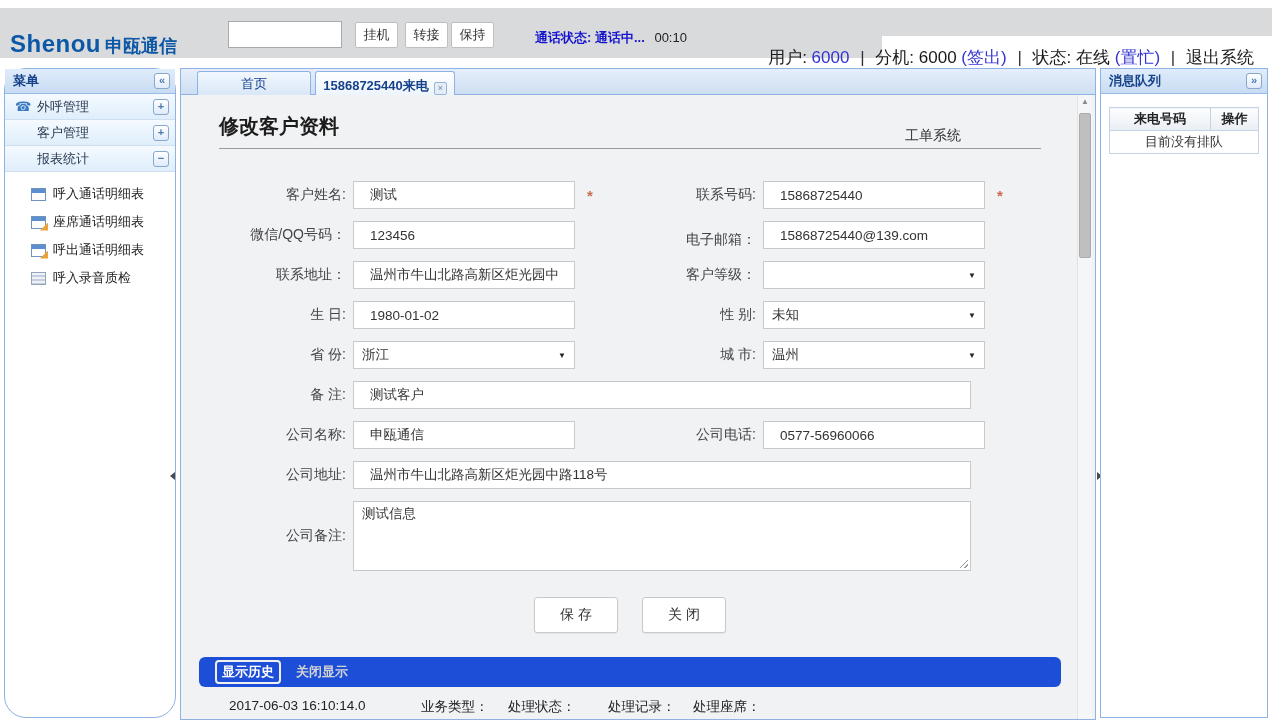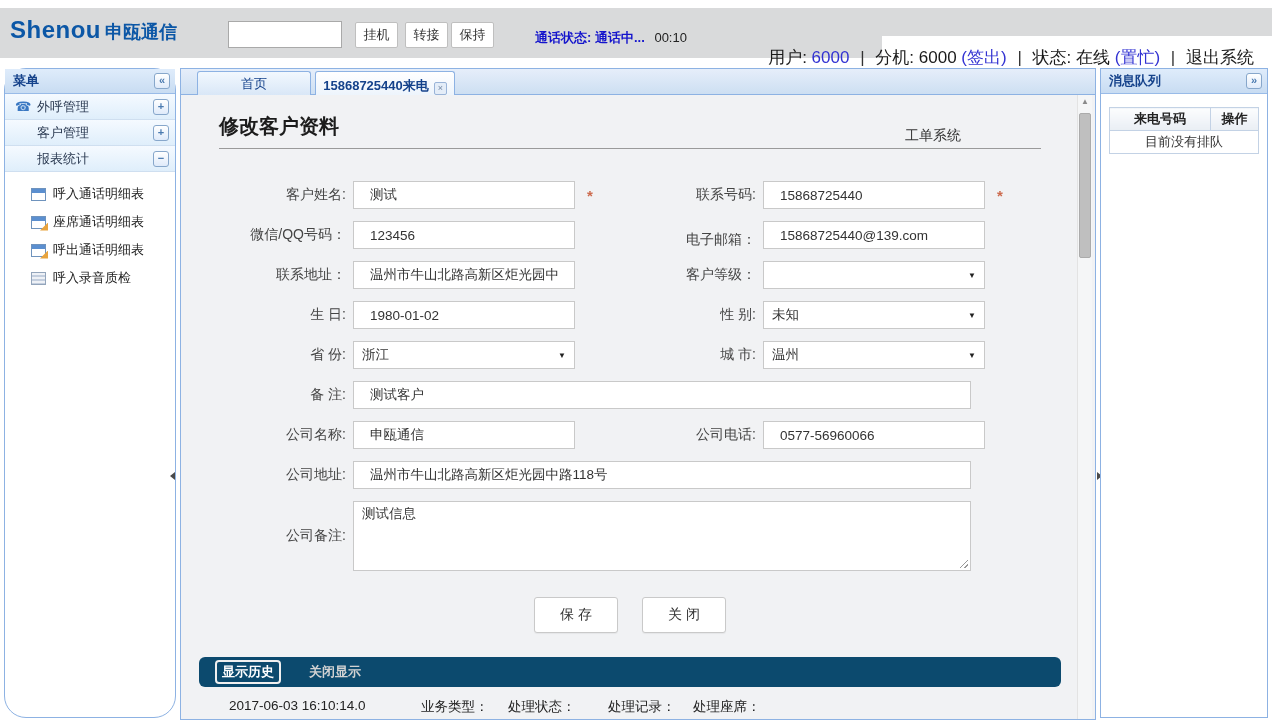--- a/index.html
+++ b/index.html
@@ -2,21 +2,21 @@
 <html><head>
 <meta charset="utf-8">
 <style>
   * { margin:0; padding:0; box-sizing:border-box; }
   body { background:#fff; font-family:"Liberation Sans","DejaVu Sans",sans-serif; }
   #app { position:relative; width:1272px; height:720px; overflow:hidden; background:#fff; }
 
   
   .gray-full { position:absolute; left:0; top:8px; width:1272px; height:28px; background:#d9dadb; }
   .gray-left { position:absolute; left:0; top:8px; width:882px; height:50px; background:#d9dadb; }
-  .logo { position:absolute; left:10px; top:16px; color:#0c57a6; font-weight:bold; white-space:nowrap; }
+  .logo { position:absolute; left:10px; top:30px; color:#0c57a6; font-weight:bold; white-space:nowrap; }
   .logo-en { font-size:24px; letter-spacing:0.5px; }
   .logo-cn { font-size:18px; margin-left:4px; }
   .dial-input { position:absolute; left:228px; top:21px; width:114px; height:27px; border:1px solid #a9a9a9; background:#fff; padding:0 6px; font-size:13px; font-family:inherit; }
   .tb-btn { position:absolute; top:22px; width:43px; height:26px; background:#fff; border:1px solid #bfbfbf; border-radius:2px; font-size:13px; color:#333; font-family:inherit; cursor:pointer; }
   .call-status { position:absolute; left:535px; top:29px; font-size:13px; white-space:nowrap; }
   .cs-label { color:#1414cc; font-weight:bold; }
   .cs-timer { color:#222; margin-left:6px; }
   .user-bar { position:absolute; top:46px; right:18px; font-size:17px; color:#1a1a1a; white-space:nowrap; }
   .user-bar .lnk { color:#3232d2; cursor:pointer; }
   .user-bar .sep { margin:0 6px; color:#333; }
@@ -57,21 +57,21 @@
   .f-input { margin-left:7px; height:28px; border:1px solid #c9c9c9; background:#fff; font-size:13.5px; color:#333; padding:0 16px; font-family:inherit; }
   .w-std { width:222px; } .w-wide { width:618px; }
   .f-select { margin-left:7px; width:222px; height:28px; border:1px solid #c9c9c9; background:#fff; display:flex; align-items:center; justify-content:space-between; padding:0 8px; font-size:13.5px; color:#333; cursor:pointer; }
   .f-select .caret { font-size:8px; color:#222; }
   .f-req { margin-left:12px; color:#cc6a4d; font-size:15px; font-weight:bold; }
   .f-textarea { margin-left:7px; width:618px; height:70px; border:1px solid #c9c9c9; background:#fff; font-size:13.5px; color:#333; padding:3px 8px; resize:none; font-family:inherit; overflow:hidden; }
   .grip { position:absolute; right:3px; bottom:3px; width:10px; height:10px; background:repeating-linear-gradient(-45deg,transparent 0 2px,#999 2px 3px); clip-path:polygon(100% 0,100% 100%,0 100%); }
   .form-btn { position:absolute; top:528px; width:84px; height:36px; background:#fff; border:1px solid #c9c9c9; border-radius:3px; font-size:14px; color:#333; font-family:inherit; cursor:pointer; box-shadow:0 1px 1px rgba(0,0,0,0.05); }
 
   
-  .hist-bar { position:absolute; left:18px; top:588px; width:862px; height:30px; background:#0c4a6e; border-radius:6px; display:flex; align-items:center; padding-left:16px; gap:28px; }
+  .hist-bar { position:absolute; left:18px; top:588px; width:862px; height:30px; background:#1d4ed8; border-radius:6px; display:flex; align-items:center; padding-left:16px; gap:15px; }
   .hist-show { border:2px solid #f0f0f0; border-radius:4px; color:#fff; font-weight:bold; font-size:13px; padding:1px 5px; cursor:pointer; }
   .hist-hide { color:#d2d2d2; font-weight:bold; font-size:13px; cursor:pointer; }
   .hist-item { position:absolute; top:629px; font-size:13.5px; color:#222; white-space:nowrap; }
 
   
   .scrollbar { position:absolute; top:26px; right:3px; width:15px; bottom:0; background:#f5f6f7; border-left:1px solid #e3e3e3; }
   .scroll-up { position:absolute; top:2px; left:0; right:0; text-align:center; font-size:8px; color:#8a8a8a; cursor:pointer; }
   .scroll-thumb { position:absolute; top:18px; left:1px; width:12px; height:145px; background:#bfbfbf; border:1px solid #ababab; border-radius:2px; cursor:pointer; }
 
   

